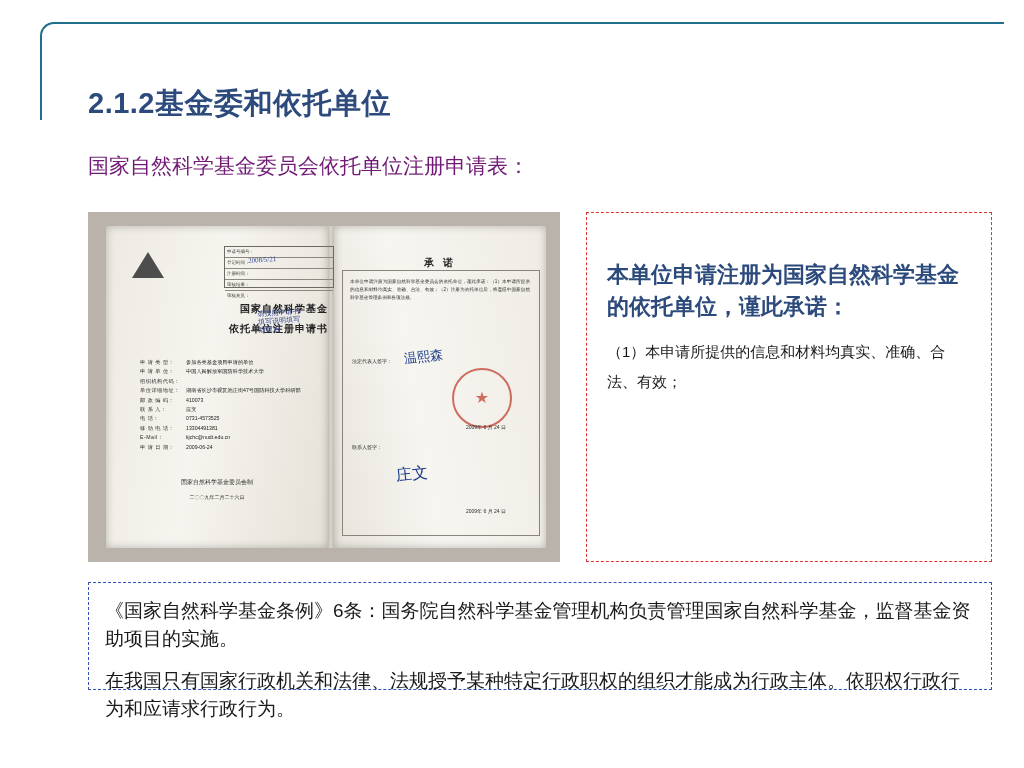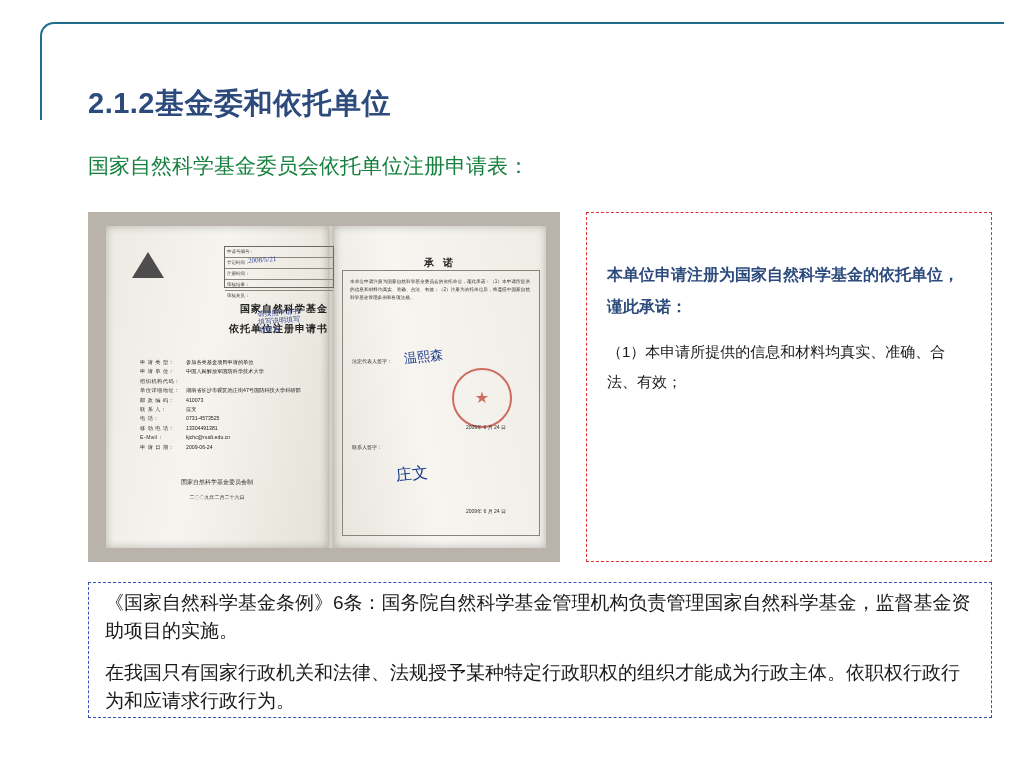--- a/index.html
+++ b/index.html
@@ -52,21 +52,21 @@
     font-weight: bold;
     color: #2c4a7c;
     letter-spacing: 0.5px;
     white-space: nowrap;
   }
   .subtitle {
     position: absolute;
     left: 88px;
     top: 152px;
     font-size: 21px;
-    color: #15803d;
+    color: #701a75;
     white-space: nowrap;
   }
 
   
   .photo {
     position: absolute;
     left: 88px;
     top: 212px;
     width: 472px;
     height: 350px;
@@ -235,43 +235,43 @@
     position: absolute;
     left: 586px;
     top: 212px;
     width: 406px;
     height: 350px;
     border: 1px dashed #e03131;
     box-sizing: border-box;
     padding: 46px 20px 0 20px;
   }
   .callout .lead {
-    font-size: 16px;
+    font-size: 22px;
     font-weight: bold;
     color: #2c4a7c;
     line-height: 32px;
     margin: 0 0 14px 0;
   }
   .callout .item {
     font-size: 15px;
     color: #1a1a1a;
     line-height: 30px;
     margin: 0 0 26px 0;
   }
 
   
   .notebox {
     position: absolute;
     left: 88px;
     top: 582px;
     width: 904px;
-    height: 136px;
+    height: 108px;
     border: 1px dashed #3355bb;
     box-sizing: border-box;
-    padding: 6px 16px;
+    padding: 14px 16px;
   }
   .notebox p {
     margin: 0 0 14px 0;
     font-size: 19px;
     line-height: 28px;
     color: #1a1a1a;
   }
   .notebox p:last-child { margin-bottom: 1px; }
 </style>
 </head>

